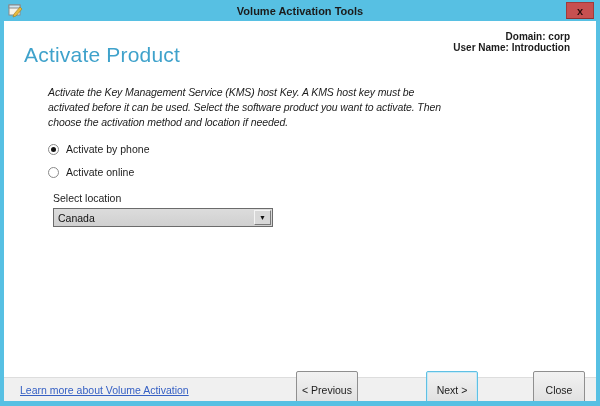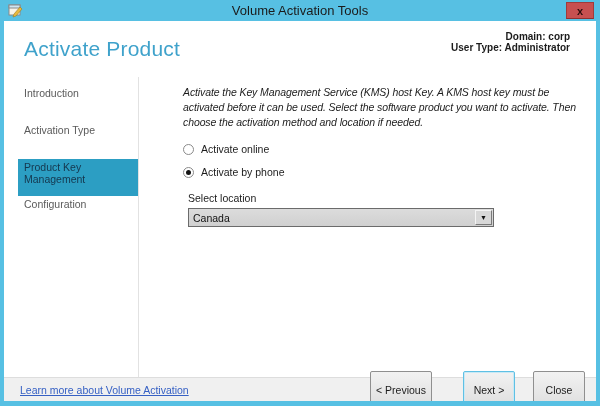--- a/index.html
+++ b/index.html
@@ -12,38 +12,38 @@
     display:flex; flex-direction:column;
   }
 
   
   .titlebar {
     height:21px; flex:0 0 21px; position:relative;
     display:flex; align-items:center; justify-content:center;
     background:#57C0E3;
   }
   .titlebar .app-icon { position:absolute; left:8px; top:3px; width:15px; height:15px; }
-  .titlebar .title { font-size:13px; font-weight:normal; color:#1b1b1b; }
+  .titlebar .title { font-size:11px; font-weight:bold; color:#1b1b1b; }
   .close-btn {
     position:absolute; right:6px; top:2px; width:28px; height:17px;
     background:#C75050; border:1px solid #A03B3B; border-bottom-color:#8F3030;
     color:#2e0d0d; font-size:11px; font-weight:bold; line-height:14px;
     text-align:center; cursor:default; font-family:"Liberation Sans", sans-serif;
   }
 
   
   .panel {
     flex:1 1 auto; margin:0 4px 5px 4px; background:#fff;
     display:flex; flex-direction:column; overflow:hidden;
   }
 
   
   .header { height:56px; flex:0 0 56px; position:relative; background:#fff; }
   .header .page-title {
-    position:absolute; left:20px; top:16px;
+    position:absolute; left:20px; top:22px;
     font-size:21px; font-weight:normal; color:#3FA2CB; letter-spacing:0.2px;
   }
   .header .userinfo {
     position:absolute; right:26px; top:11px; text-align:right;
     font-size:10px; font-weight:bold; color:#1c1c1c; line-height:10px;
   }
   .header .userinfo div { margin-bottom:1px; }
 
   
   .body { flex:1 1 auto; display:flex; background:#fff; }
@@ -72,38 +72,38 @@
     background:#fff; margin-right:7px; position:relative; flex:0 0 11px;
   }
   .radio-row.checked .radio-circle::after {
     content:""; position:absolute; left:2px; top:2px; width:5px; height:5px;
     border-radius:50%; background:#141414;
   }
   .radio-label { font-size:10.5px; color:#1c1c1c; }
 
   .select-label { margin:13px 0 4px 5px; font-size:10.5px; color:#1c1c1c; }
   .combobox {
-    position:relative; margin-left:5px; width:306px; height:19px;
+    position:relative; margin-left:5px; width:220px; height:19px;
     border:1px solid #6B6B6B;
     background:linear-gradient(#DCDCDC,#D0D0D0);
     display:flex; align-items:center; cursor:default;
   }
   .combobox .combo-value { font-size:10.5px; color:#111; padding-left:4px; }
   .combo-arrow-btn {
     position:absolute; right:1px; top:1px; bottom:1px; width:17px;
     background:#D8D8D8;
     border:1px solid; border-color:#F4F4F4 #7A7A7A #7A7A7A #F4F4F4;
     display:flex; align-items:center; justify-content:center;
   }
   .combo-arrow-btn .arrow { font-size:7px; color:#111; line-height:7px; }
 
   
   .footer {
     flex:0 0 24px; height:24px; background:#F0F0F0; border-top:1px solid #DDDDDD;
-    display:flex; align-items:center; padding:0 11px 0 16px;
+    display:flex; align-items:center; padding:0 11px 0 16px;gap:37px;
   }
   .footer .learn-link {
     font-size:10.5px; color:#3660C4; text-decoration:underline; cursor:pointer;
   }
   .footer .spacer { flex:1 1 auto; }
   .btn {
     height:37px; font-size:10.5px; color:#1c1c1c;
     background:linear-gradient(#F2F2F2,#DEDEDE);
     border:1px solid #8F8F8F; border-radius:2px;
     text-align:center; line-height:18px; cursor:default;
@@ -129,52 +129,38 @@
     <span class="title">Volume Activation Tools</span>
     <button class="close-btn">x</button>
   </div>
 
   <div class="panel">
 
     <div class="header">
       <div class="page-title">Activate Product</div>
       <div class="userinfo">
         <div>Domain: corp</div>
-        <div>User Type: Administrator</div>
+        <div>User Name: Introduction</div>
       </div>
     </div>
 
     <div class="body">
 
-      <nav class="sidebar">
-        <div class="nav-item">
-          <span>Introduction</span>
-        </div>
-        <div class="nav-item">
-          <span>Activation Type</span>
-        </div>
-        <div class="nav-item selected">
-          <span>Product Key Management</span>
-        </div>
-        <div class="nav-item">
-          <span>Configuration</span>
-        </div>
-      </nav>
 
       <div class="content">
         <p class="desc">Activate the Key Management Service (KMS) host Key. A KMS host key must be activated before it can be used. Select the software product you want to activate. Then choose the activation method and location if needed.</p>
 
         <div class="radio-group">
+          <div class="radio-row checked">
+            <span class="radio-circle"></span>
+            <span class="radio-label">Activate by phone</span>
+          </div>
           <div class="radio-row">
             <span class="radio-circle"></span>
             <span class="radio-label">Activate online</span>
-          </div>
-          <div class="radio-row checked">
-            <span class="radio-circle"></span>
-            <span class="radio-label">Activate by phone</span>
           </div>
         </div>
 
         <div class="select-label">Select location</div>
 
         <div class="combobox">
           <span class="combo-value">Canada</span>
           <span class="combo-arrow-btn">
             <span class="arrow">▼</span>
           </span>

